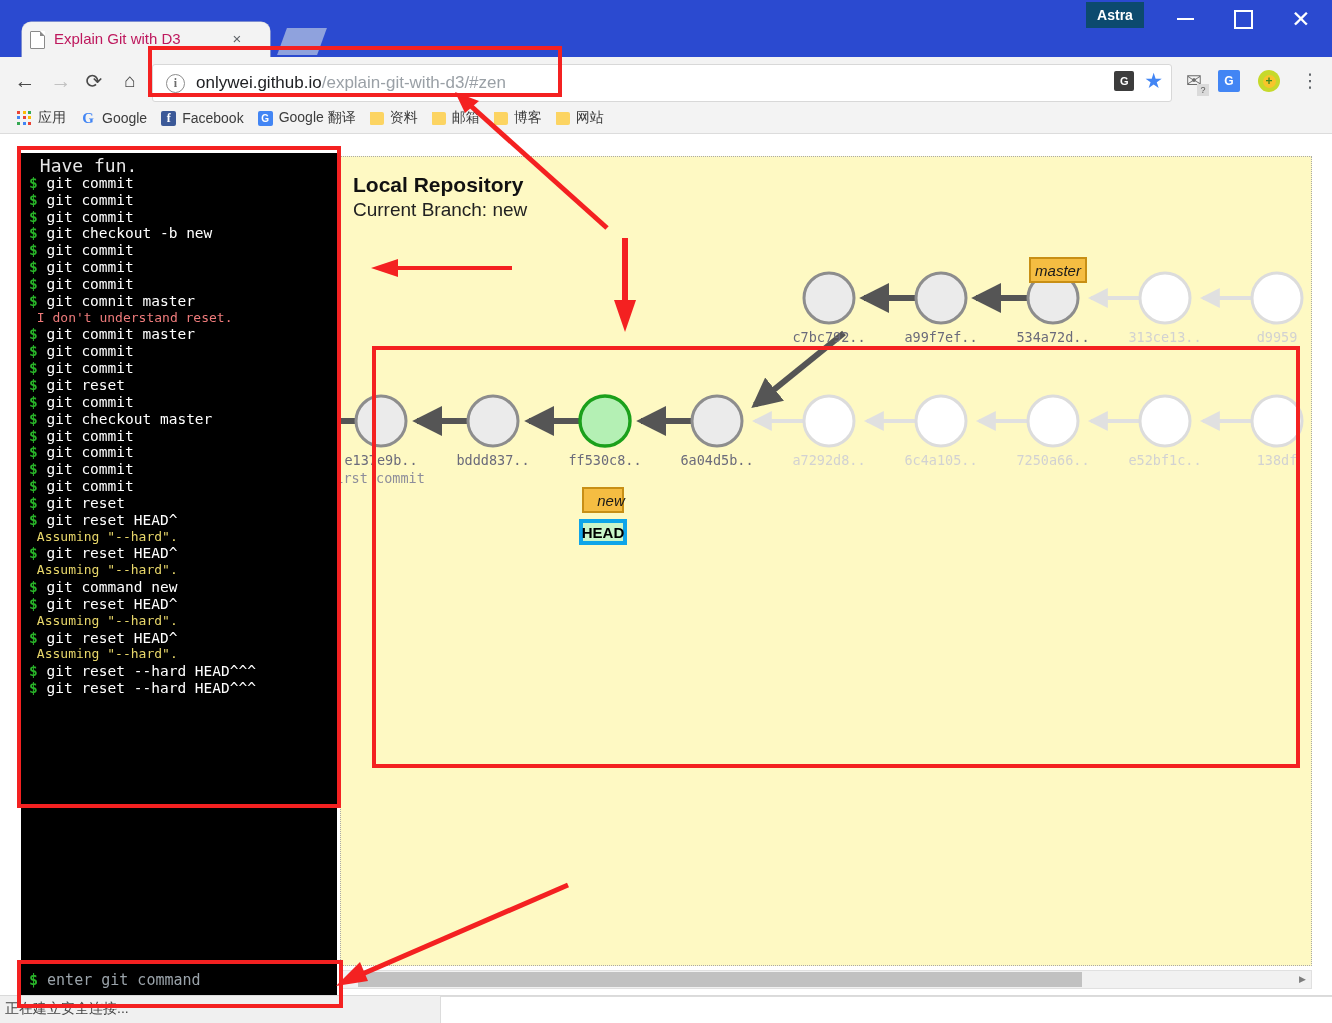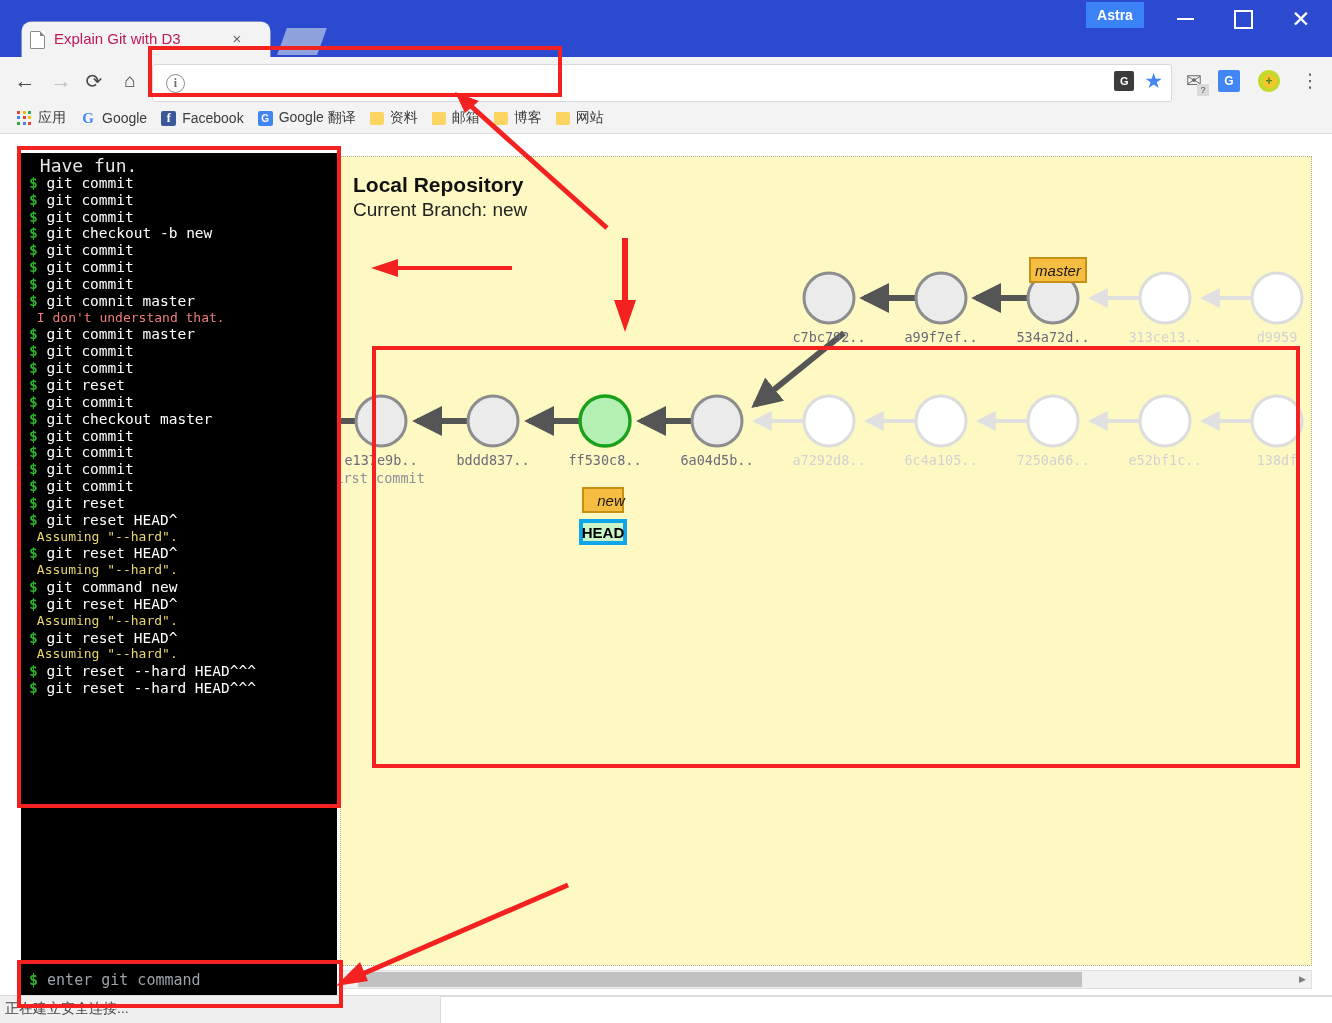--- a/index.html
+++ b/index.html
@@ -11,21 +11,21 @@
     position:relative;
   }
 
   
   #window-titlebar{
     position:absolute;left:0;top:0;width:1332px;height:57px;
     background:#2b4ad0;
   }
   #astra-badge{
     position:absolute;left:1086px;top:2px;width:58px;height:26px;
-    background:#3b82f6;color:#ffffff;font-size:14px;font-weight:bold;
+    background:#0c4a6e;color:#ffffff;font-size:14px;font-weight:bold;
     display:flex;align-items:center;justify-content:center;
   }
   .winbtn{
     position:absolute;top:4px;width:46px;height:30px;
     color:#ffffff;display:flex;align-items:center;justify-content:center;
     font-size:17px;line-height:1;
   }
   #win-min{left:1162px;}
   #win-max{left:1220px;}
   #win-close{left:1278px;font-size:23px;}
@@ -227,20 +227,21 @@
 
 <div id="toolbar">
   <div class="navicon" id="nav-back">←</div>
   <div class="navicon" id="nav-forward">→</div>
   <div class="navicon" id="nav-reload">⟳</div>
   <div class="navicon" id="nav-home">⌂</div>
 </div>
 
 <div id="omnibox">
   <div id="omnibox-info-icon">i</div>
+  <div id="omnibox-url"><span class="host">onlywei.github.io</span><span>/explain-git-with-d3/#zen</span></div>
   <div id="omnibox-actions">
     <span class="translate-glyph">G</span>
     <span class="star-glyph">★</span>
   </div>
 </div>
 <div id="ext-mail">✉<span class="qbadge">?</span></div>
 <div id="ext-translate">G</div>
 <div id="ext-green">
     <span class="inner">+</span>
   </div>
@@ -307,21 +308,21 @@
     <div id="terminal-log">
         <div class="tline plain"> Have fun.</div>
         <div class="tline"><span class="prompt">$</span><span> git commit</span></div>
         <div class="tline"><span class="prompt">$</span><span> git commit</span></div>
         <div class="tline"><span class="prompt">$</span><span> git commit</span></div>
         <div class="tline"><span class="prompt">$</span><span> git checkout -b new</span></div>
         <div class="tline"><span class="prompt">$</span><span> git commit</span></div>
         <div class="tline"><span class="prompt">$</span><span> git commit</span></div>
         <div class="tline"><span class="prompt">$</span><span> git commit</span></div>
         <div class="tline"><span class="prompt">$</span><span> git comnit master</span></div>
-        <div class="tline err"> I don't understand that.</div>
+        <div class="tline err"> I don't understand reset.</div>
         <div class="tline"><span class="prompt">$</span><span> git commit master</span></div>
         <div class="tline"><span class="prompt">$</span><span> git commit</span></div>
         <div class="tline"><span class="prompt">$</span><span> git commit</span></div>
         <div class="tline"><span class="prompt">$</span><span> git reset</span></div>
         <div class="tline"><span class="prompt">$</span><span> git commit</span></div>
         <div class="tline"><span class="prompt">$</span><span> git checkout master</span></div>
         <div class="tline"><span class="prompt">$</span><span> git commit</span></div>
         <div class="tline"><span class="prompt">$</span><span> git commit</span></div>
         <div class="tline"><span class="prompt">$</span><span> git commit</span></div>
         <div class="tline"><span class="prompt">$</span><span> git commit</span></div>

